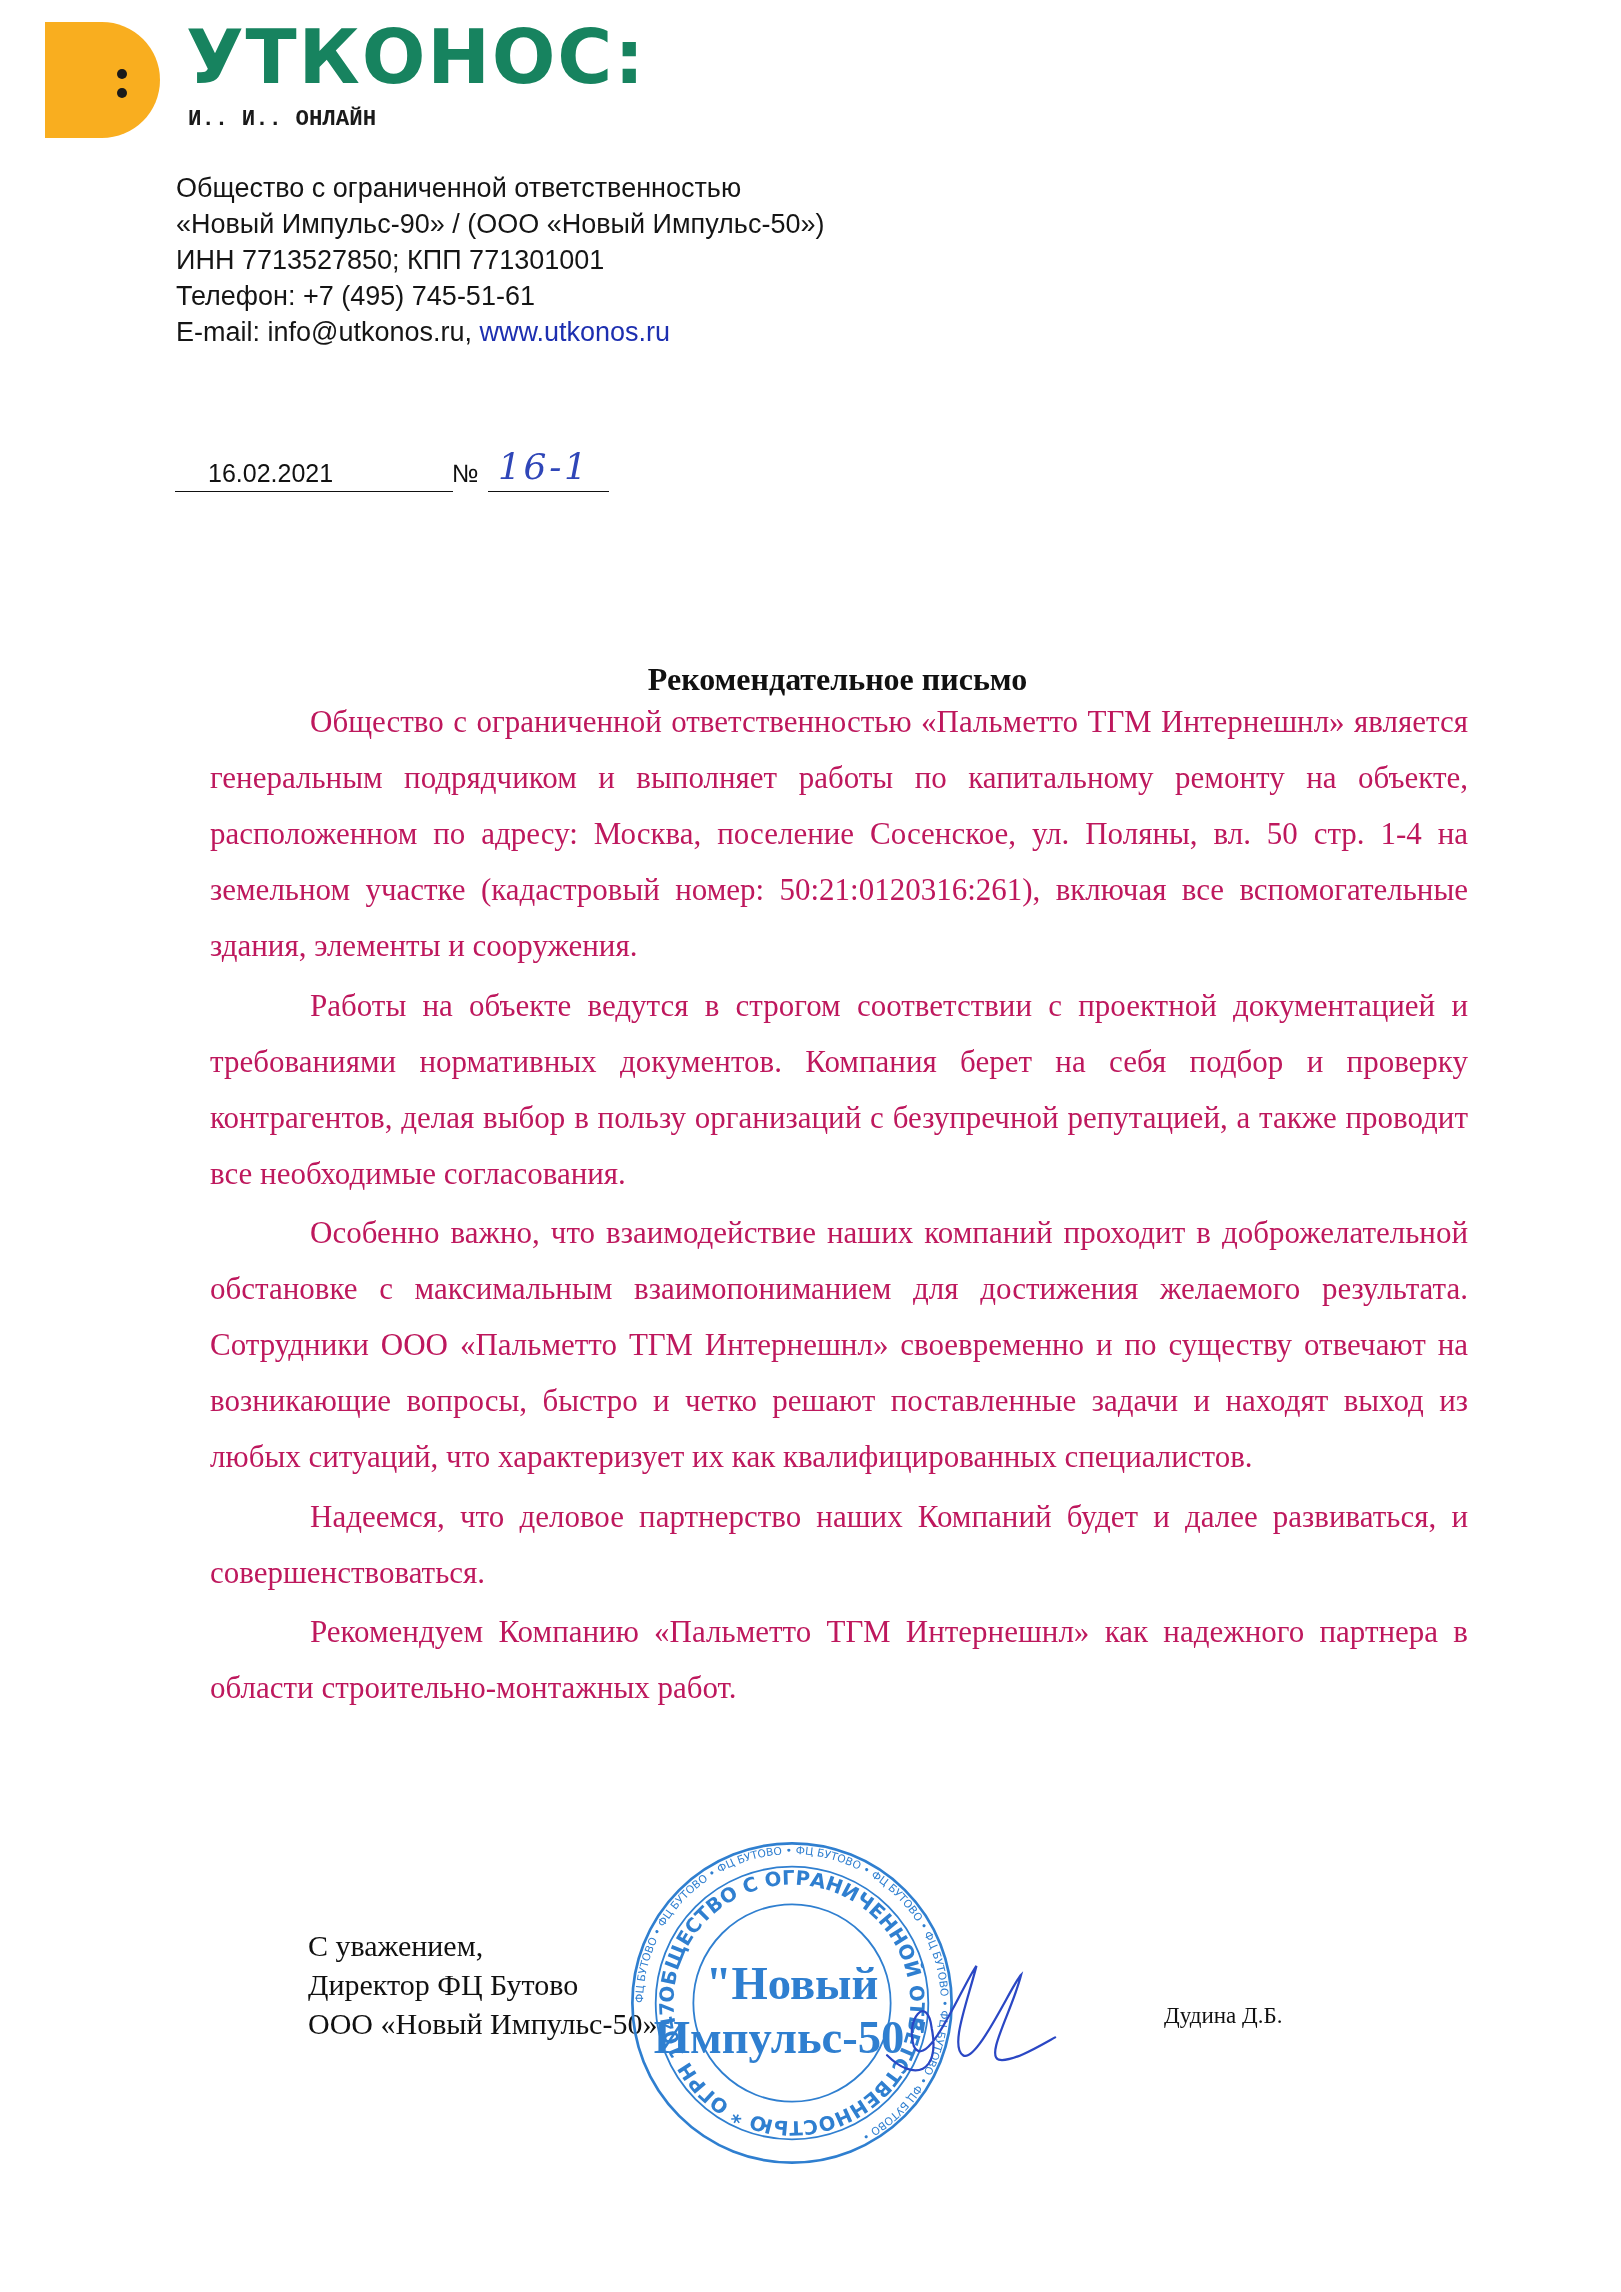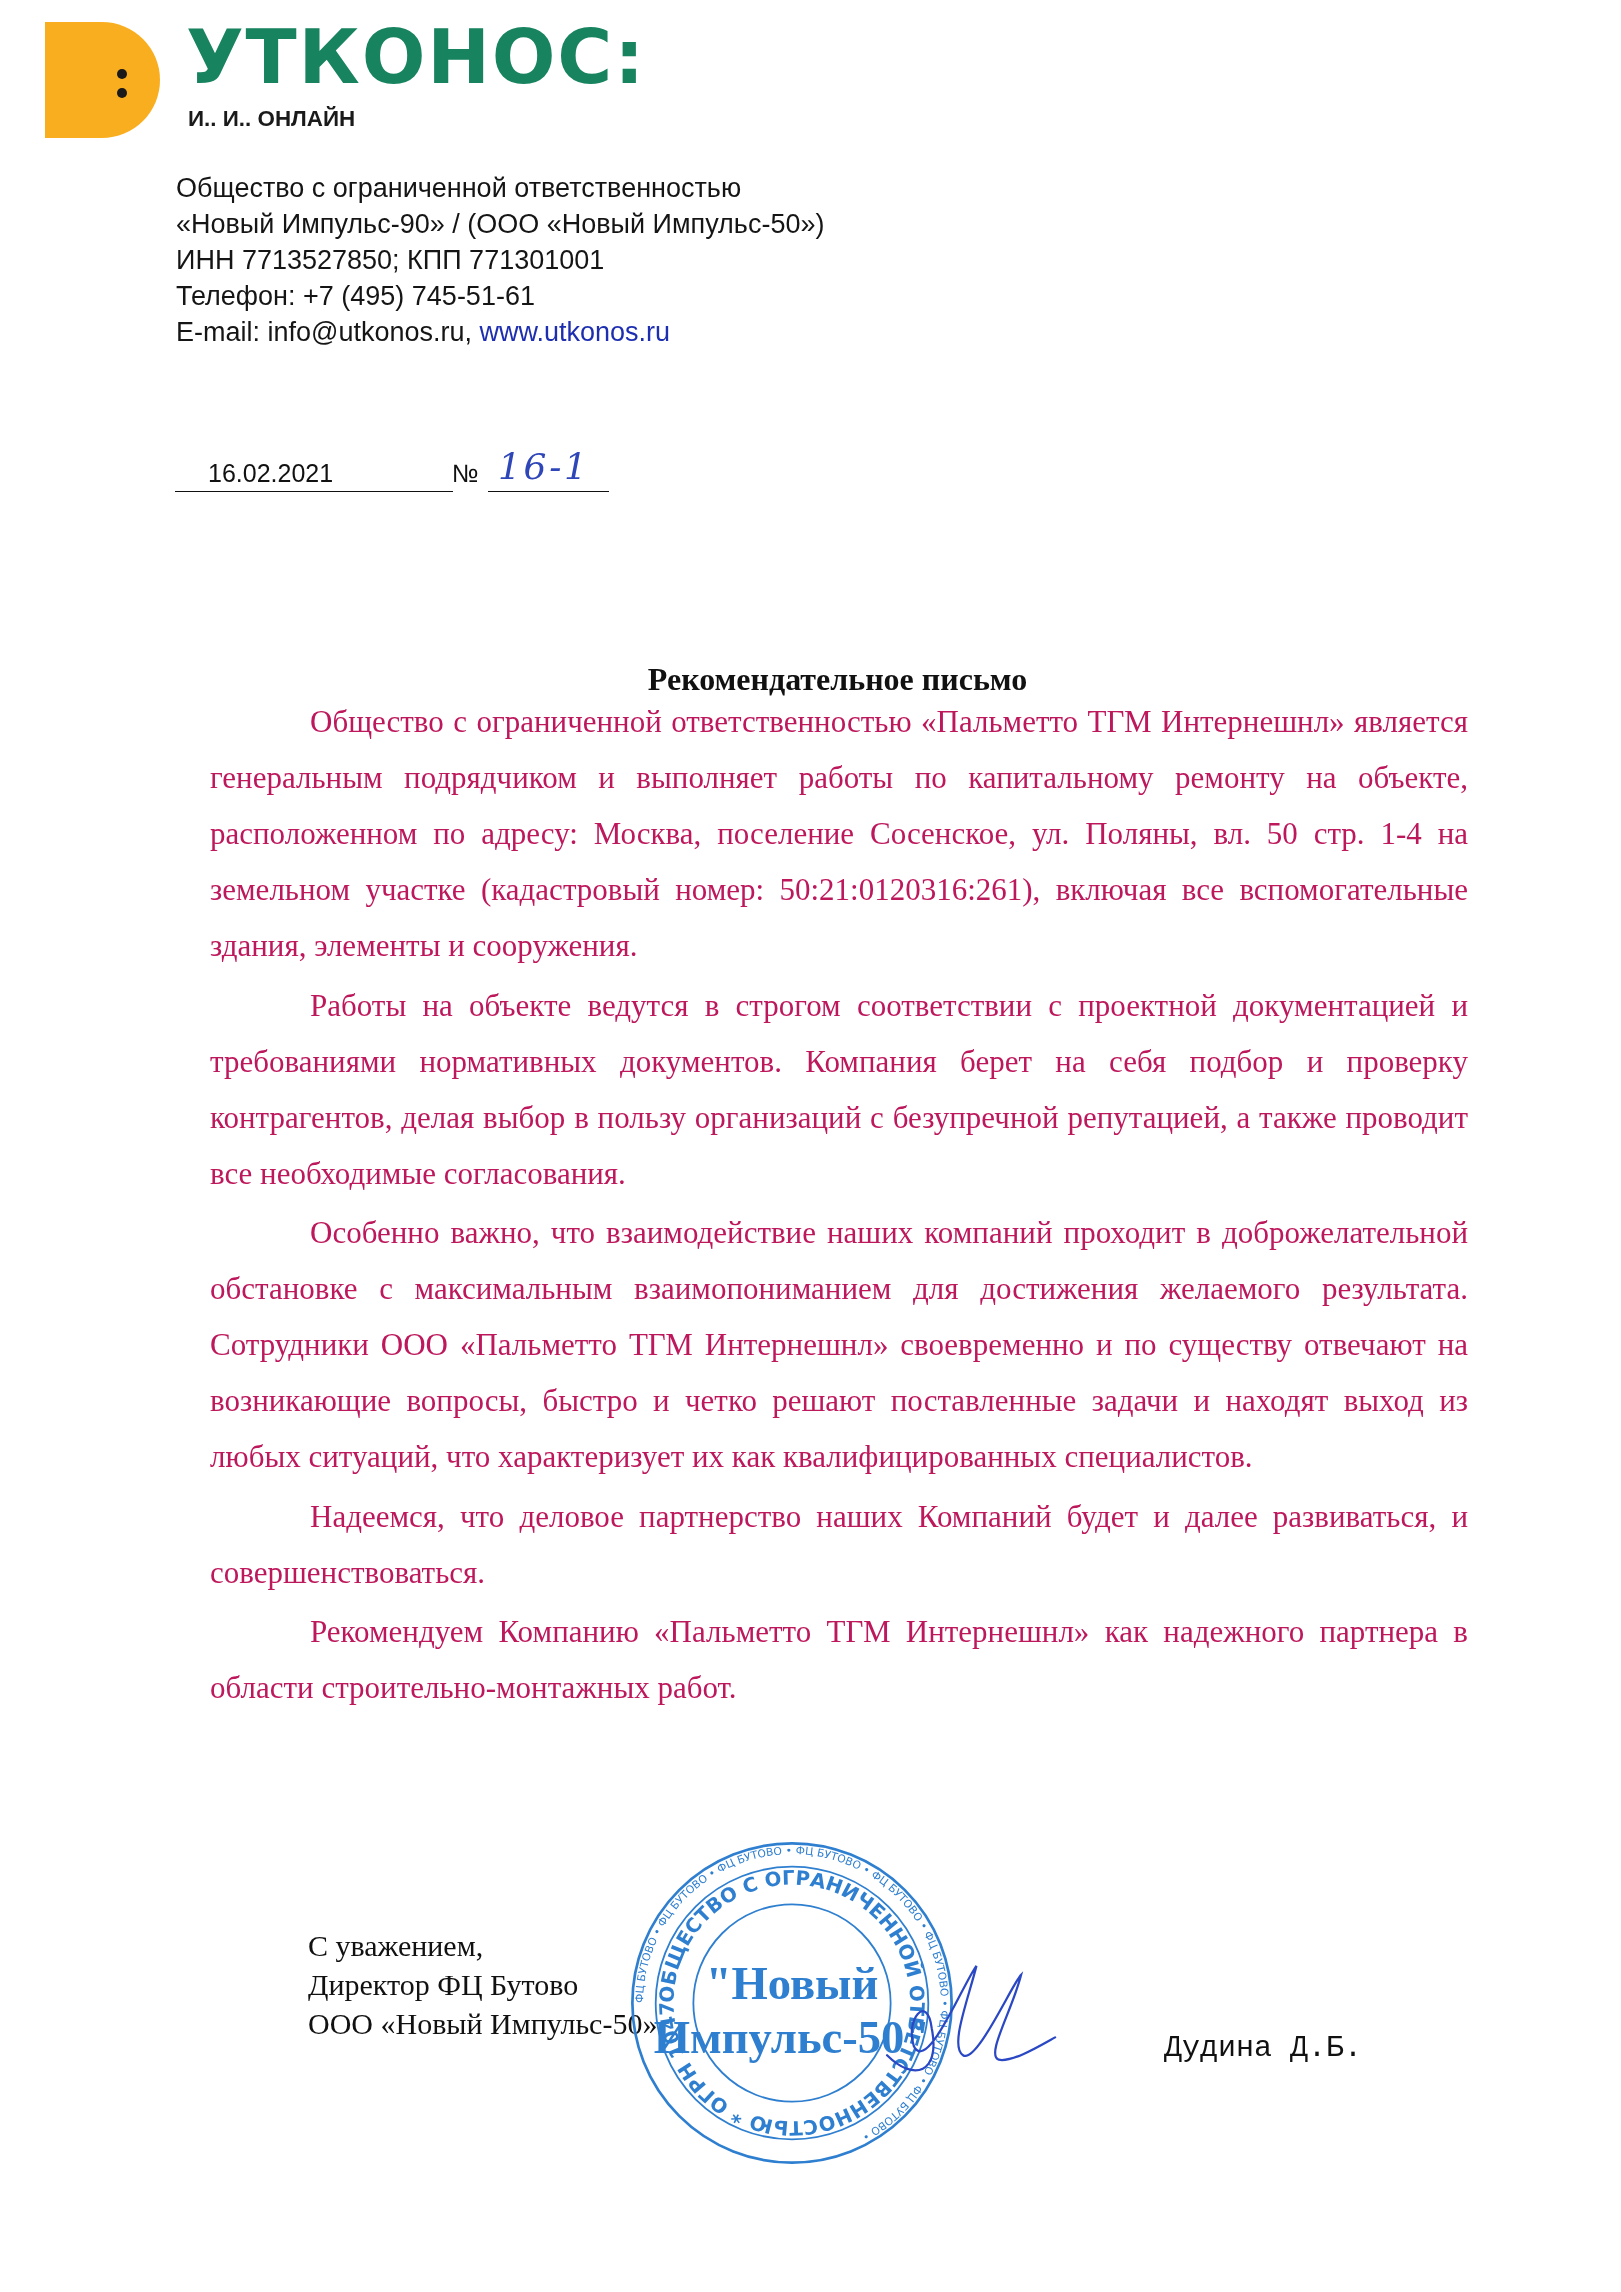--- a/index.html
+++ b/index.html
@@ -5,21 +5,21 @@
   html, body { margin:0; padding:0; background:#ffffff; }
   body { width:1621px; height:2293px; position:relative; overflow:hidden; color:#111; }
   .abs { position:absolute; }
 
   
   .logo-mark { left:45px; top:22.4px; width:115px; height:116px; background:#f9ae1f;
     border-radius:0 59px 59px 0; }
   .logo-mark .dot { position:absolute; width:9.9px; height:9.9px; border-radius:50%; background:#1a1a1a; left:72px; }
   .logo-name { left:186px; top:19.7px; font-family:"DejaVu Sans", sans-serif; font-weight:bold;
     font-size:75px; color:#17835f; letter-spacing:1.8px; line-height:1;text-align:right; }
-  .logo-tag { left:188px; top:106px; font-family:Liberation Sans, sans-serif; font-weight:bold;
+  .logo-tag { left:188px; top:106px; font-family:Liberation Mono, monospace; font-weight:bold;
     font-size:22.4px; color:#1a1a1a; }
 
   
   .req { left:176px; top:170px; font-family:"Liberation Sans", sans-serif; font-size:27px; line-height:36px; color:#151515; }
   .req div { white-space:nowrap; }
   .req a { color:#1d2fb0; }
 
   
   .date-line { left:175px; top:455px; width:278px; border-bottom:1.8px solid #111; height:36px; }
   .date-text { left:208px; top:459px; font-family:"Liberation Sans", sans-serif; font-size:25px; }
@@ -28,21 +28,21 @@
   .num-hand { left:498px; top:446px; font-family:"DejaVu Serif", serif; font-style:italic; font-size:36px; color:#2f46b8; letter-spacing:2.7px; }
 
   
   .title { left:0; width:1675px; top:661px; text-align:center; font-family:"Liberation Serif", serif; font-weight:bold; font-size:32px; }
   .body { left:210px; width:1258px; top:694px; font-family:"Liberation Serif", serif; font-size:31px; line-height:56px; color:#be185d; }
   .body p { margin:0; text-align:justify; text-indent:100px; }
   .body p.tight { margin-top:3.6px; }
 
   
   .sign { left:308px; top:1926px; font-family:"Liberation Serif", serif; font-size:30px; line-height:39px; }
-  .signer { left:1164px; top:2003px; font-family:Liberation Mono, monospace; font-size:30px;margin-top:28px; }
+  .signer { left:1164px; top:2003px; font-family:Liberation Serif, serif; font-size:23px; }
 
   .stamp { left:627px; top:1838px; width:330px; height:330px; }
   .signature { left:878px; top:1948px; width:179px; height:143px; }
 </style>
 </head>
 <body>
 
 <div class="abs logo-mark">
   <span class="dot" style="top:47px"></span>
   <span class="dot" style="top:66px"></span>

